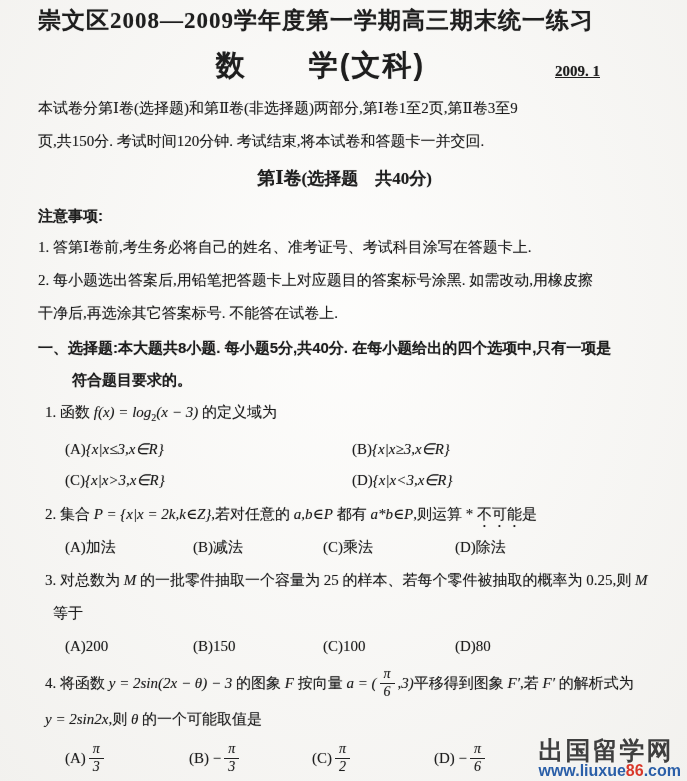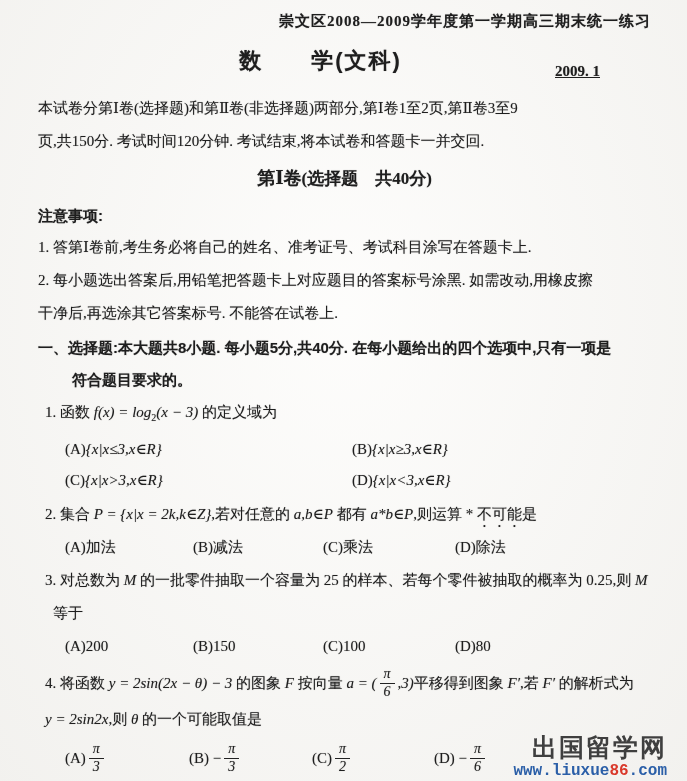--- a/index.html
+++ b/index.html
@@ -9,54 +9,54 @@
     width:687px; height:781px;
     background:#fbfaf7;
     background-image: radial-gradient(ellipse at 50% 40%, rgba(255,255,255,.6), rgba(0,0,0,.035));
     color:#1e1e1e;
     font-family:"Liberation Serif","DejaVu Serif",serif;
     font-size:15px;
     padding:8px 36px 0 38px;
     overflow:hidden;
     text-shadow:0 0 1px rgba(30,30,30,.38);
   }
-  .title1 { text-align:right; font-weight:bold; font-size:15px; letter-spacing:1px; line-height:26px; height:26px; }
+  .title1 { text-align:left; font-weight:bold; font-size:23px; letter-spacing:1px; line-height:26px; height:26px; }
   .subject-row { position:relative; margin-top:12px; height:38px; text-align:center; }
-  .subject { position:relative; left:-24px; display:inline-block; font-weight:bold; font-size:22px; letter-spacing:2px;
+  .subject { position:relative; left:-24px; display:inline-block; font-weight:bold; font-size:29px; letter-spacing:2px;
              font-family:"Liberation Sans","DejaVu Sans",sans-serif; }
   .date { position:absolute; right:51px; bottom:4px; font-weight:bold; font-size:15px;text-decoration:underline; }
   .intro { margin-top:8px; line-height:33px; }
   .ml27 { }
   .sec-heading { margin-top:5px; height:31px; line-height:31px; text-align:center; font-weight:bold; }
   .sec-main { font-size:18px; }
   .sec-sub { font-size:17px; }
   .notes-h { margin-top:7px; height:30px; line-height:30px; font-weight:bold; font-size:15px;
              font-family:"Liberation Sans","DejaVu Sans",sans-serif; }
   .note-line { line-height:33px; }
   .part-h { margin-top:2px; font-weight:bold; font-size:15px; line-height:32px;
             font-family:"Liberation Sans","DejaVu Sans",sans-serif; }
   .part-h .l2 { margin-left:34px; }
   .q { margin-left:7px; }
   .stem { line-height:33px; }
   .stem-tall { height:40px; display:flex; align-items:center; white-space:pre; }
   .cont { margin-left:8px; }
   .q2m { margin-top:2px; }
-  .opts2 { display:grid; grid-template-columns:287px auto; margin-left:20px; line-height:31px; }
+  .opts2 { display:grid; grid-template-columns:287px auto; margin-left:20px; line-height:31px;font-family:Liberation Serif, serif; }
   .opts4 { display:grid; grid-template-columns:128px 130px 132px auto; margin-left:20px; line-height:33px; }
   .opts4f { display:grid; grid-template-columns:124px 123px 122px auto; margin-left:20px; }
   .opts4f .opt { height:44px; display:flex; align-items:center; white-space:pre; }
   .math { font-style:italic; }
   .msub { font-size:10px; vertical-align:-4px; }
   .em-dots { -webkit-text-emphasis:filled dot; -webkit-text-emphasis-position:under; text-emphasis:filled dot; text-emphasis-position:under right; }
   .frac { display:inline-flex; flex-direction:column; align-items:center; vertical-align:middle;
           line-height:1.15; font-size:14px; font-style:italic; margin:0 3px; }
   .fn { display:block; border-bottom:1.4px solid #222; padding:0 4px; }
   .fd { display:block; }
-  .watermark { position:absolute; right:20px; bottom:2px; text-align:right; text-shadow:none;
-               font-family:Liberation Mono, monospace; }
+  .watermark { position:absolute; right:6px; bottom:2px; text-align:left; text-shadow:none;
+               font-family:Liberation Sans, sans-serif; }
   .wm-name { font-weight:bold; font-size:25px; letter-spacing:2px; color:var(--wm-text,#3f3f3f); line-height:26px; }
   .wm-url { font-weight:bold; font-size:16px; line-height:16px; }
   .wm-blue { color:var(--wm-blue,#2b5fa8); }
   .wm-red { color:var(--wm-red,#d9382a); }
 </style>
 </head>
 <body>
 
 <div class="page">
 

